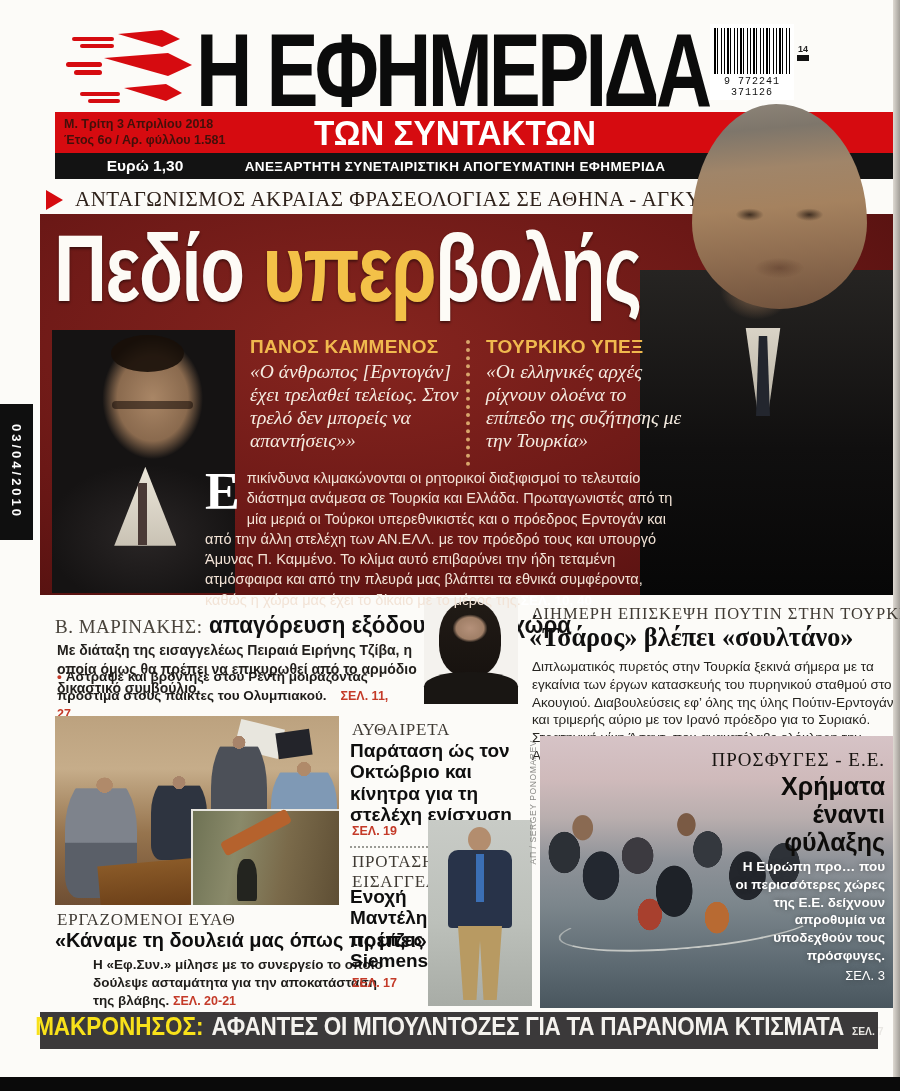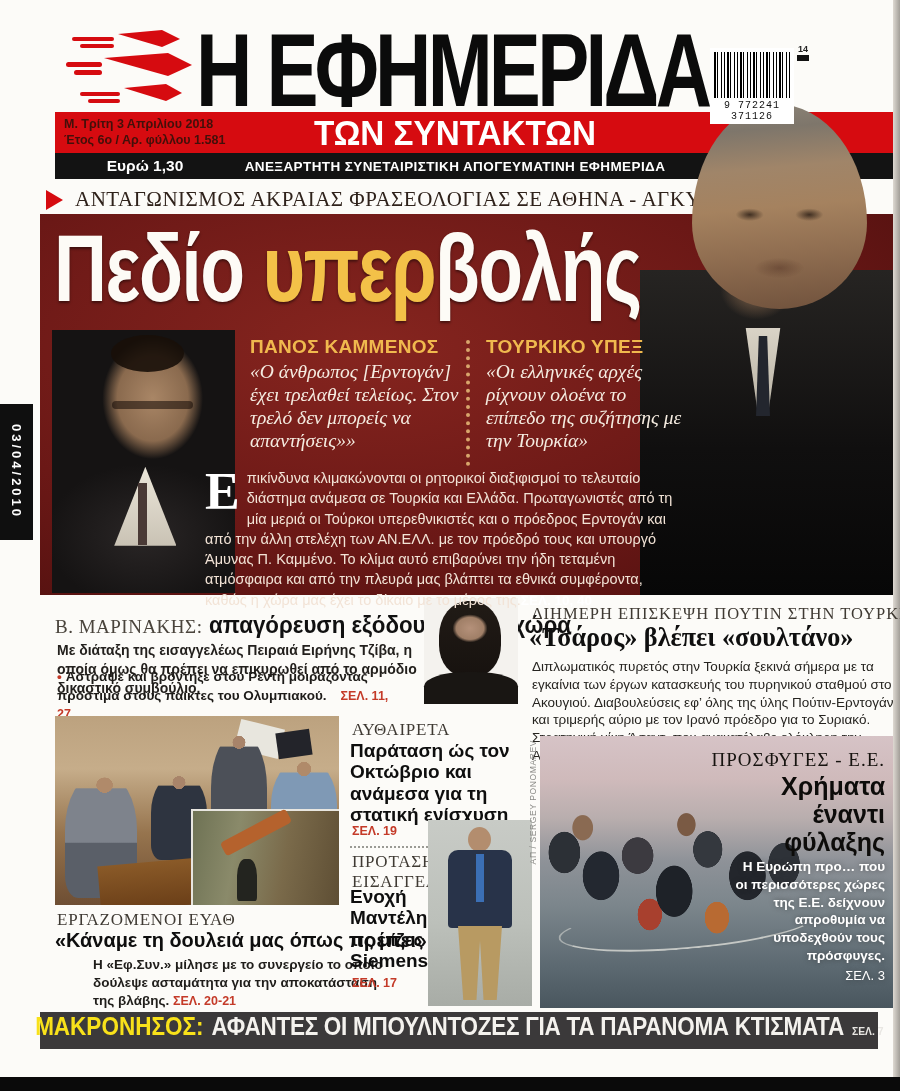--- a/index.html
+++ b/index.html
@@ -11,21 +11,21 @@
   .right-edge{right:0;top:0;width:7px;height:1091px;background:linear-gradient(90deg,#ded9d2,#a29e98);}
   .bottom-strip{left:0;top:1077px;width:900px;height:14px;background:#0a0a0a;}
   .spine-date{left:0;top:404px;width:33px;height:136px;background:#0f0f0f;color:#fff;
       display:flex;align-items:center;justify-content:center;writing-mode:vertical-rl;
       font-weight:bold;font-size:13px;letter-spacing:3px;}
 
   
   .logo{left:66px;top:30px;width:128px;height:84px;}
   .mast-title{left:196px;top:18px;font-size:104px;font-weight:bold;line-height:1;color:#0b0b0b;
       letter-spacing:-5px;transform:scaleX(.75);transform-origin:left top;white-space:nowrap;}
-  .barcode-box{left:710px;top:48px;width:84px;height:76px;background:#fff;z-index:5;}
+  .barcode-box{left:710px;top:24px;width:84px;height:76px;background:#fff;z-index:5;}
   .bars{margin:4px 4px 0 4px;height:46px;
       background:repeating-linear-gradient(90deg,#000 0 2px,#fff 2px 3px,#000 3px 4px,#fff 4px 7px,#000 7px 8px,#fff 8px 10px,#000 10px 11px,#fff 11px 13px);}
   .bc-num{font-family:"Liberation Mono",monospace;font-size:10px;text-align:center;letter-spacing:1px;color:#111;margin-top:2px;}
   .bc-corner{left:797px;top:44px;font-size:9px;font-weight:bold;color:#222;z-index:5;border-bottom:6px solid #111;padding:0 1px 1px 1px;}
 
   .band-red{left:55px;top:112px;width:838px;height:41px;background:#d60b10;}
   .date-block{left:64px;top:116px;color:#42100a;font-size:12.5px;font-weight:bold;line-height:1.3;z-index:2;}
   .subtitle{left:240px;top:112px;width:430px;height:41px;display:flex;align-items:center;justify-content:center;
       color:#fff;font-weight:bold;font-size:35px;transform:scaleX(.95);letter-spacing:0;z-index:2;white-space:nowrap;}
   .band-black{left:55px;top:153px;width:838px;height:26px;background:#131313;}
@@ -285,21 +285,21 @@
     </div>
   </div>
 
   <div class="abs serif-kicker eyath-kicker">ΕΡΓΑΖΟΜΕΝΟΙ ΕΥΑΘ</div>
   <div class="abs eyath-head">«Κάναμε τη δουλειά μας όπως πρέπει»</div>
   <div class="abs eyath-body">
     <span>Η «Εφ.Συν.» μίλησε με το συνεργείο το οποίο δούλεψε ασταμάτητα για την αποκατάσταση της βλάβης.</span> <span class="ref-red">ΣΕΛ. 20-21</span>
   </div>
 
   <div class="abs serif-kicker af-kicker">ΑΥΘΑΙΡΕΤΑ</div>
-  <div class="abs af-head">Παράταση ώς τον Οκτώβριο και ανάμεσα για τη στατική ενίσχυση</div>
+  <div class="abs af-head">Παράταση ώς τον Οκτώβριο και κίνητρα για τη στελέχη ενίσχυση</div>
   <div class="abs ref-red af-ref">ΣΕΛ. 19</div>
   <div class="abs mid-div"></div>
   <div class="abs serif-kicker si-kicker">ΠΡΟΤΑΣΗ ΕΙΣΑΓΓΕΛΕΑ</div>
   <div class="abs si-head">Ενοχή Μαντέλη για τις μίζες της Siemens</div>
   <div class="abs ref-red si-ref">ΣΕΛ. 17</div>
   <div class="abs ph-mantelis">
     <div class="man-head"></div>
     <div class="man-jacket"></div>
     <div class="man-tie"></div>
     <div class="man-pants"></div>

